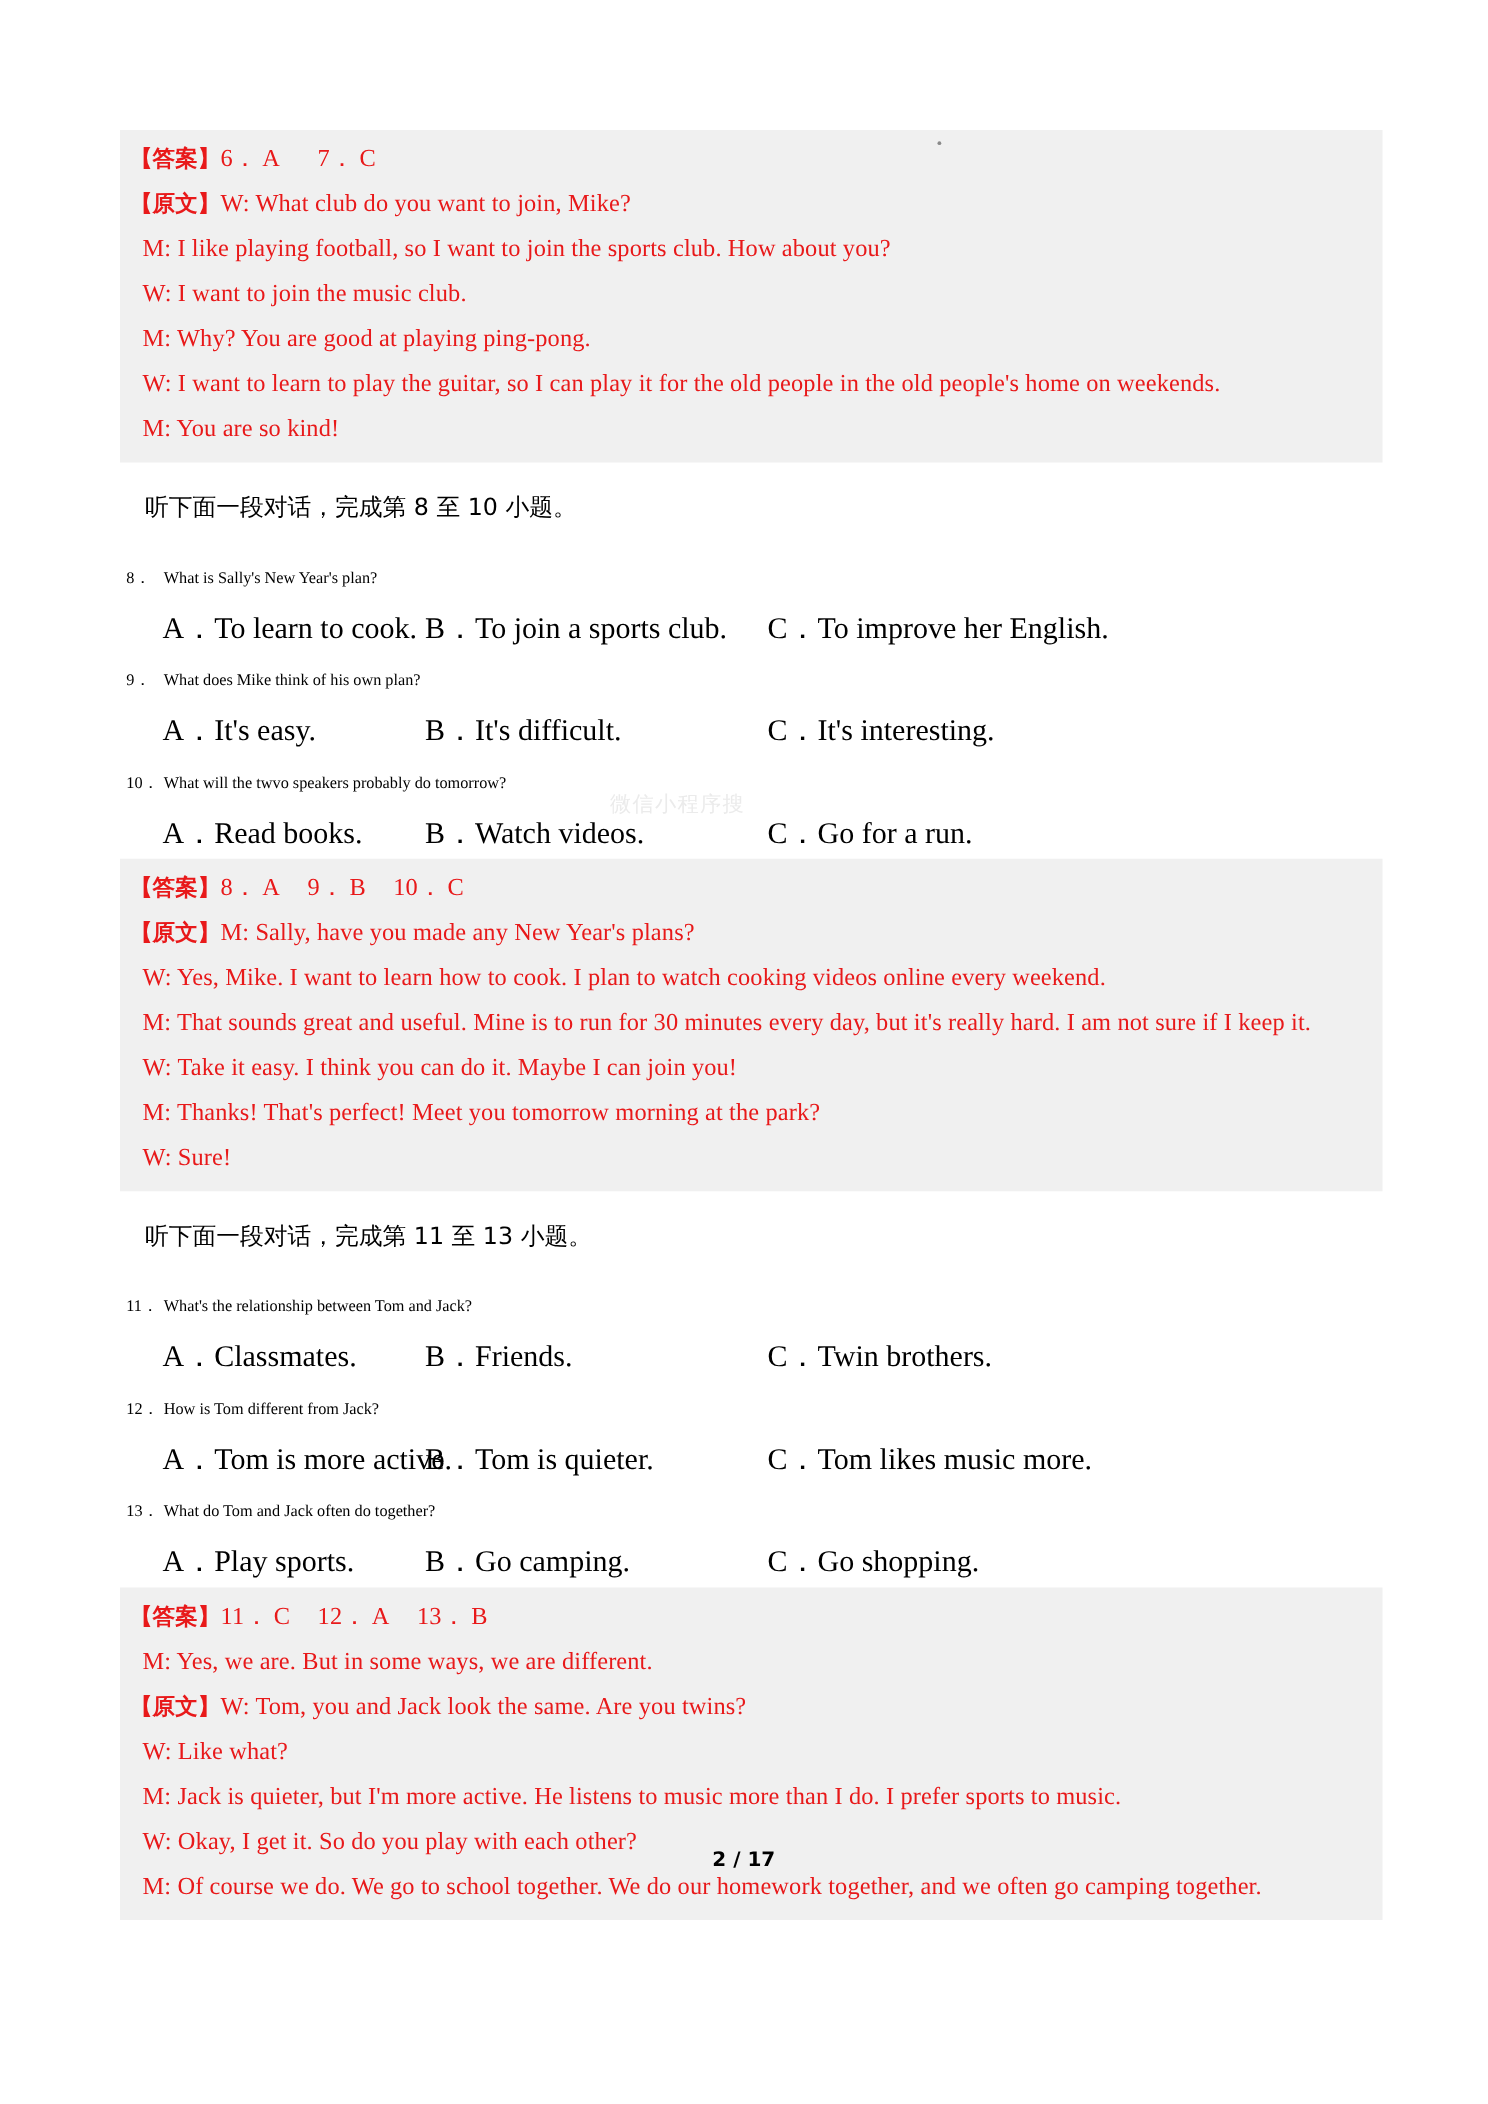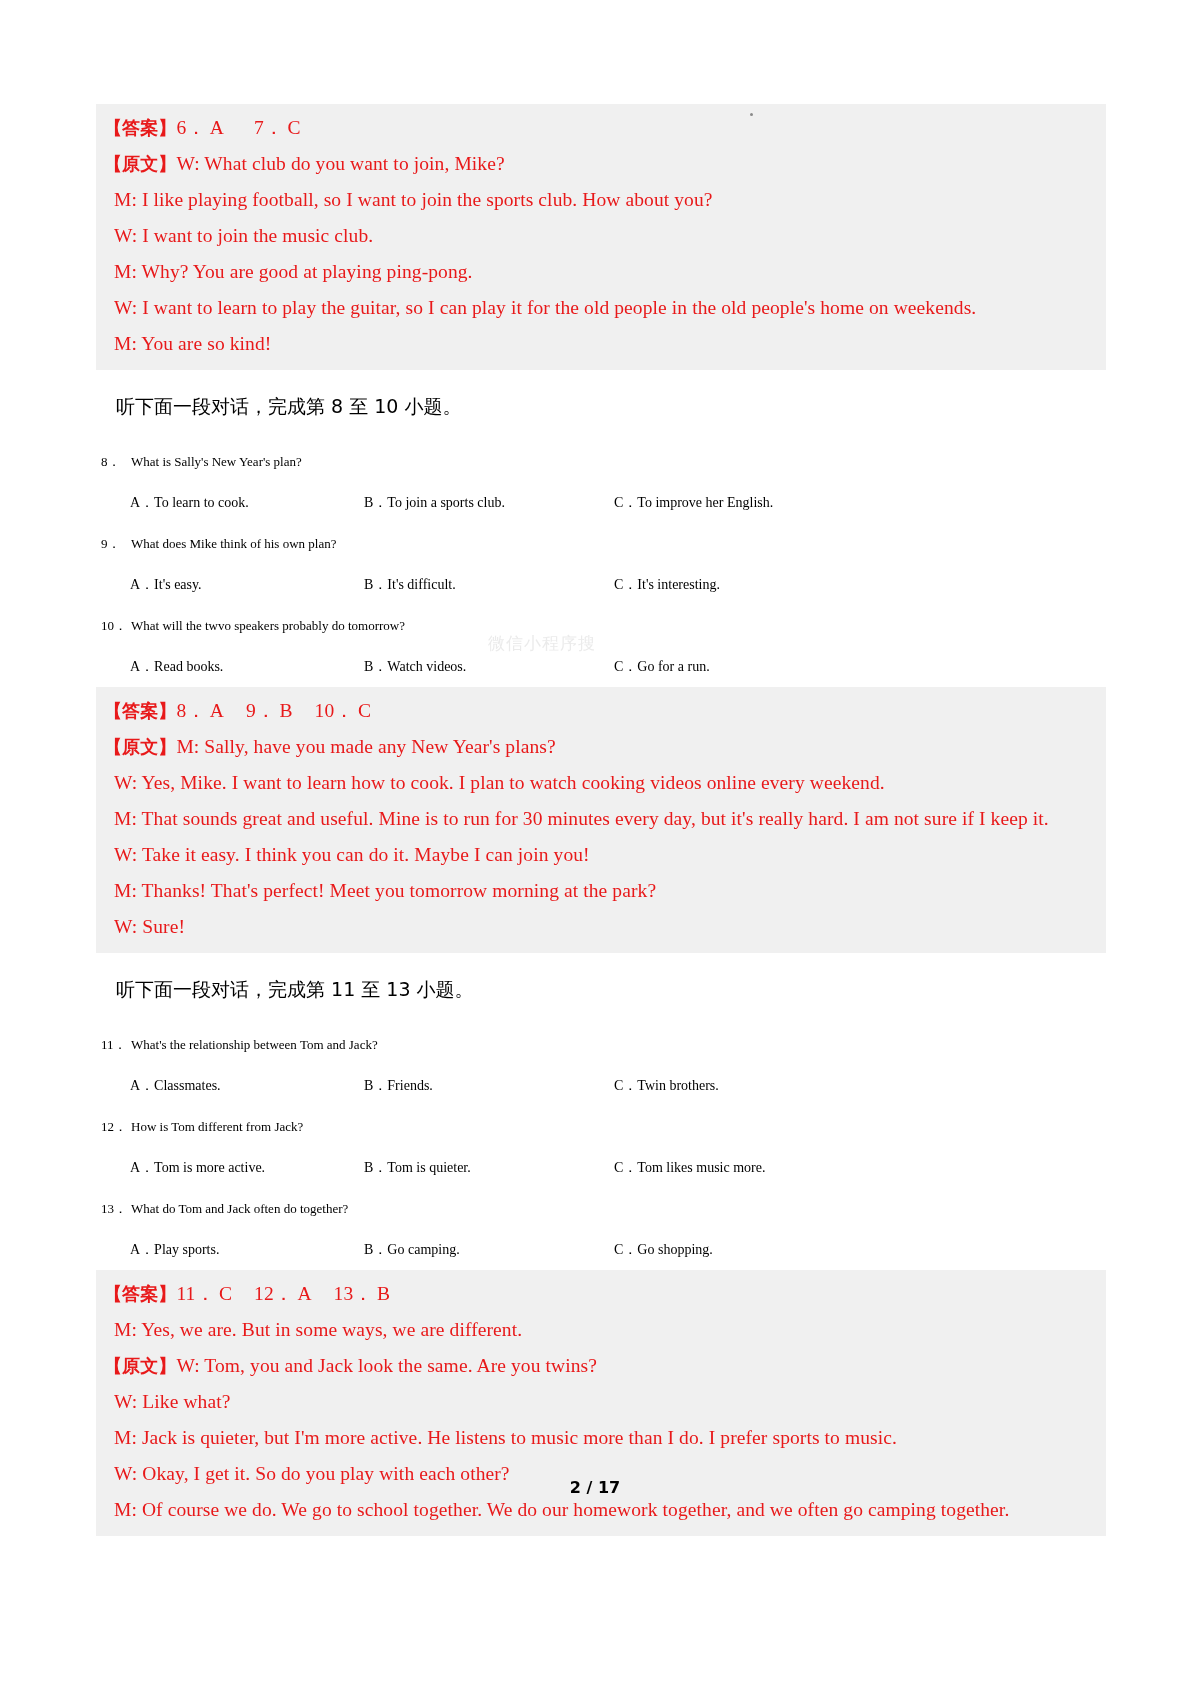--- a/index.html
+++ b/index.html
@@ -88,35 +88,35 @@
     padding-left: 4px;
     margin: 1px;
     color: #000;
   }
   .question .qnum {
     display: inline-block;
     min-width: 30px;
   }
   .options {
     display: block;
-    font-size: 14px;
+    font-size: 24px;
     line-height: 40px;
     padding-left: 34px;
     margin: 0;
     color: #000;
     position: relative;
     height: 40px;
   }
   .opt {
     position: absolute;
     top: 0;
     white-space: nowrap;
   }
   .opt-a { left: 34px; }
-  .opt-b { left: 268px; }
+  .opt-b { left: 244px; }
   .opt-c { left: 518px; }
 
   
   .watermark {
     position: absolute;
     left: 488px;
     top: 632px;
     font-family: "DejaVu Sans", "Liberation Sans", sans-serif;
     font-size: 17px;
     color: #ebebeb;

